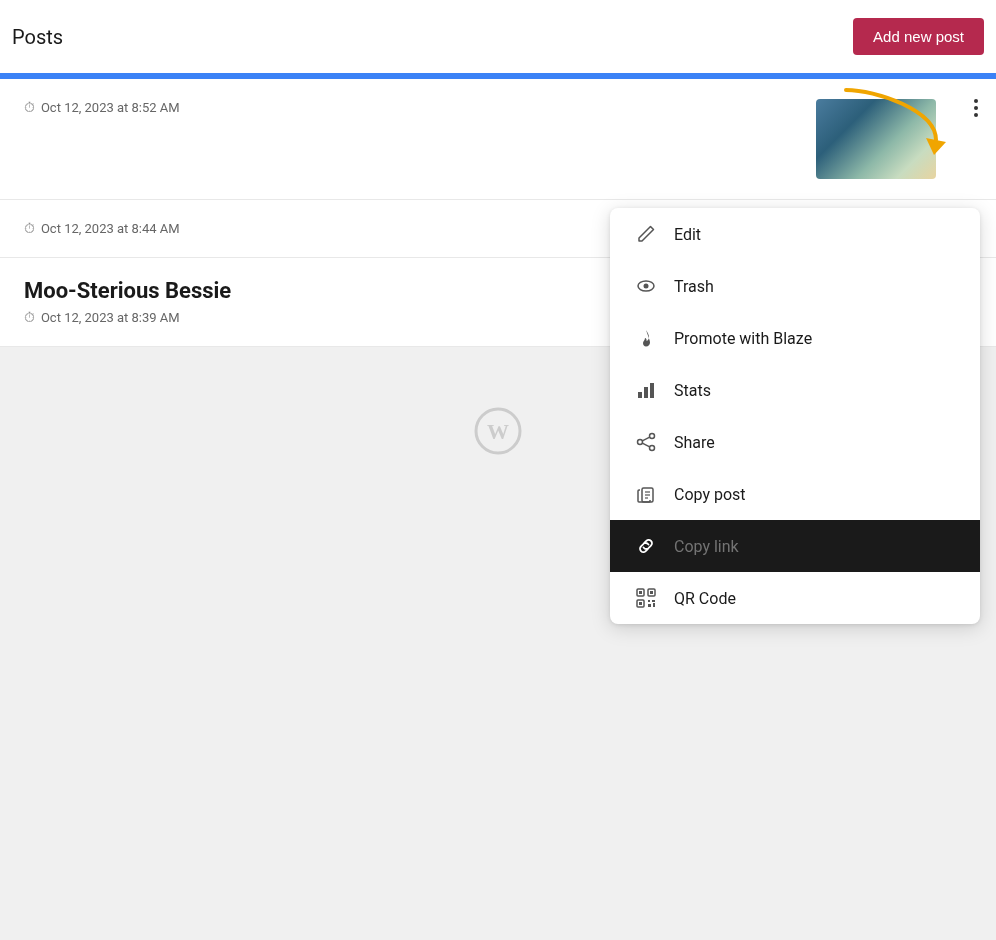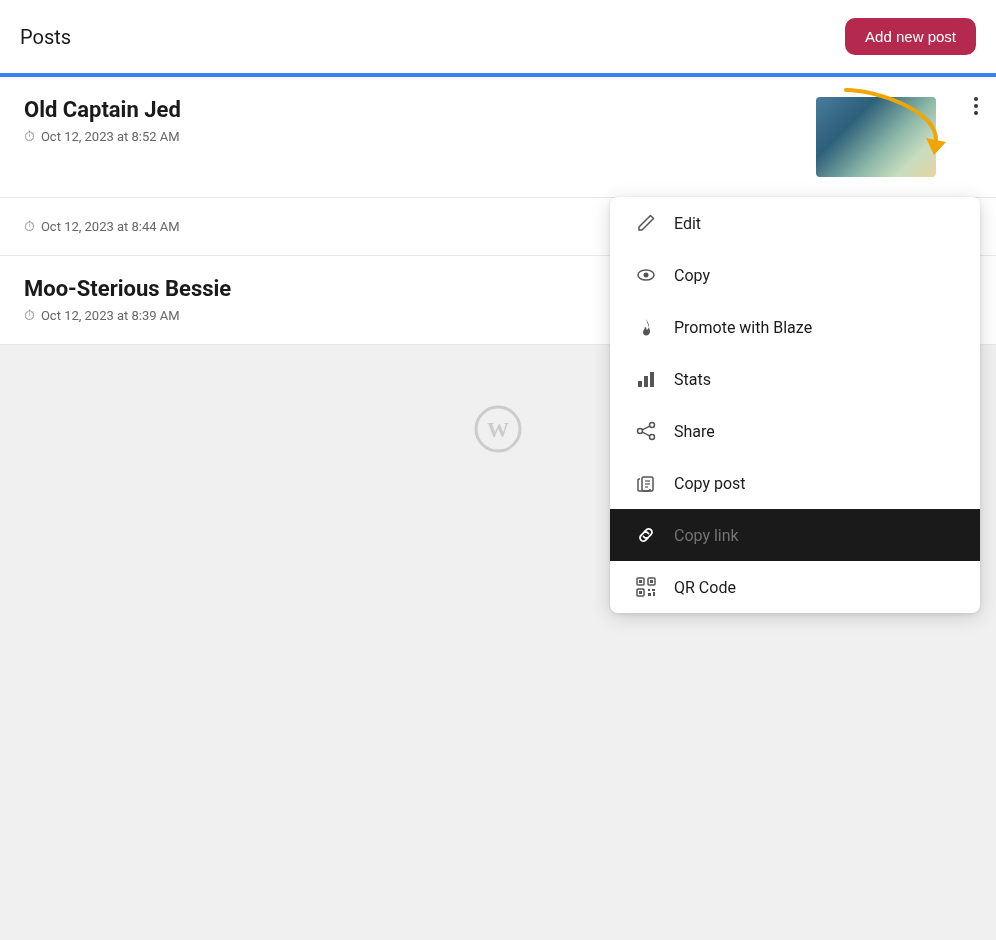--- a/index.html
+++ b/index.html
@@ -17,36 +17,36 @@
       height: 940px;
       background: #f0f0f0;
       position: relative;
     }
 
     
     .header {
       display: flex;
       justify-content: space-between;
       align-items: center;
-      padding: 18px 20px;
+      padding: 18px 12px;
       background: #fff;
-      border-bottom: 4px solid #3b82f6;
+      border-bottom: 6px solid #3b82f6;
     }
 
     .header-title {
       font-size: 20px;
       font-weight: 400;
       color: #1a1a1a;
     }
 
     .add-new-btn {
       background: #b5294e;
       color: #fff;
       border: none;
-      border-radius: 10px;
+      border-radius: 4px;
       padding: 10px 20px;
       font-size: 15px;
       font-weight: 500;
       cursor: pointer;
     }
 
     
     .posts-list {
       background: #fff;
     }
@@ -133,21 +133,21 @@
     }
 
     .arrow-svg {
       width: 120px;
       height: 80px;
     }
 
     
     .dropdown-menu {
       position: absolute;
-      top: 197px;
+      top: 208px;
       right: 16px;
       width: 370px;
       background: #fff;
       border-radius: 8px;
       box-shadow: 0 4px 20px rgba(0,0,0,0.15), 0 1px 4px rgba(0,0,0,0.1);
       z-index: 100;
       overflow: hidden;
     }
 
     .menu-item {
@@ -206,21 +206,20 @@
 
   <div class="header">
     <span class="header-title">Posts</span>
     <button class="add-new-btn">Add new post</button>
   </div>
 
   <div class="posts-list">
 
     <div class="post-item" style="padding-right: 60px;">
       <div class="post-info">
-        <div class="post-title">Old Captain Jed</div>
         <div class="post-date">
           <span class="clock-icon">⏱</span>
           <span>Oct 12, 2023 at 8:52 AM</span>
         </div>
       </div>
       <div class="post-thumbnail">
         <div class="thumbnail-img"></div>
       </div>
 
       <button class="three-dots-btn" style="top:16px; right: 10px;">
@@ -278,21 +277,21 @@
       <span class="menu-label">Edit</span>
     </div>
 
     <div class="menu-item">
       <span class="menu-icon">
         <svg width="20" height="20" viewBox="0 0 20 20" fill="none">
           <ellipse cx="10" cy="10" rx="8" ry="5" stroke="#555" stroke-width="1.5" fill="none"></ellipse>
           <circle cx="10" cy="10" r="2.5" fill="#555"></circle>
         </svg>
       </span>
-      <span class="menu-label">Copy</span>
+      <span class="menu-label">Trash</span>
     </div>
 
     <div class="menu-item">
       <span class="menu-icon">
         <svg width="20" height="20" viewBox="0 0 20 20" fill="none">
           <path d="M10 2C10 2 13 6 13 9C13 11 12 12.5 10.5 13C11 11.5 10 10 9 10C9 12 7 13.5 7 15C7 17.2 8.3 18.5 10 18.5C12.5 18.5 14 16.5 14 14.5C14 12 12.5 9.5 10 2Z" fill="#555"></path>
         </svg>
       </span>
       <span class="menu-label">Promote with Blaze</span>
     </div>

